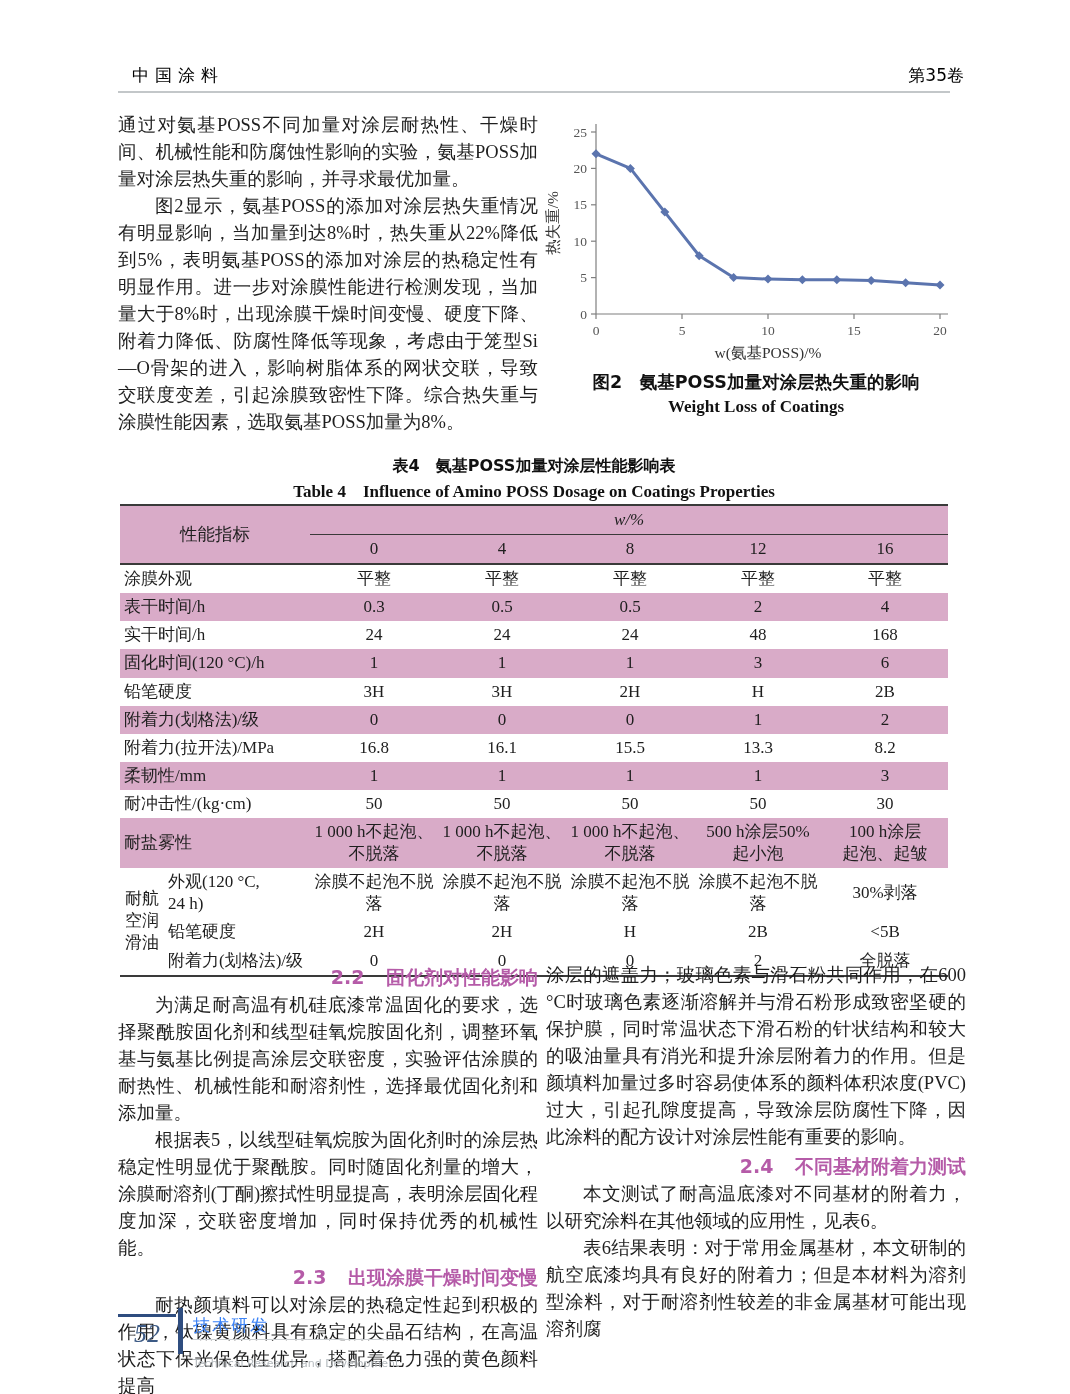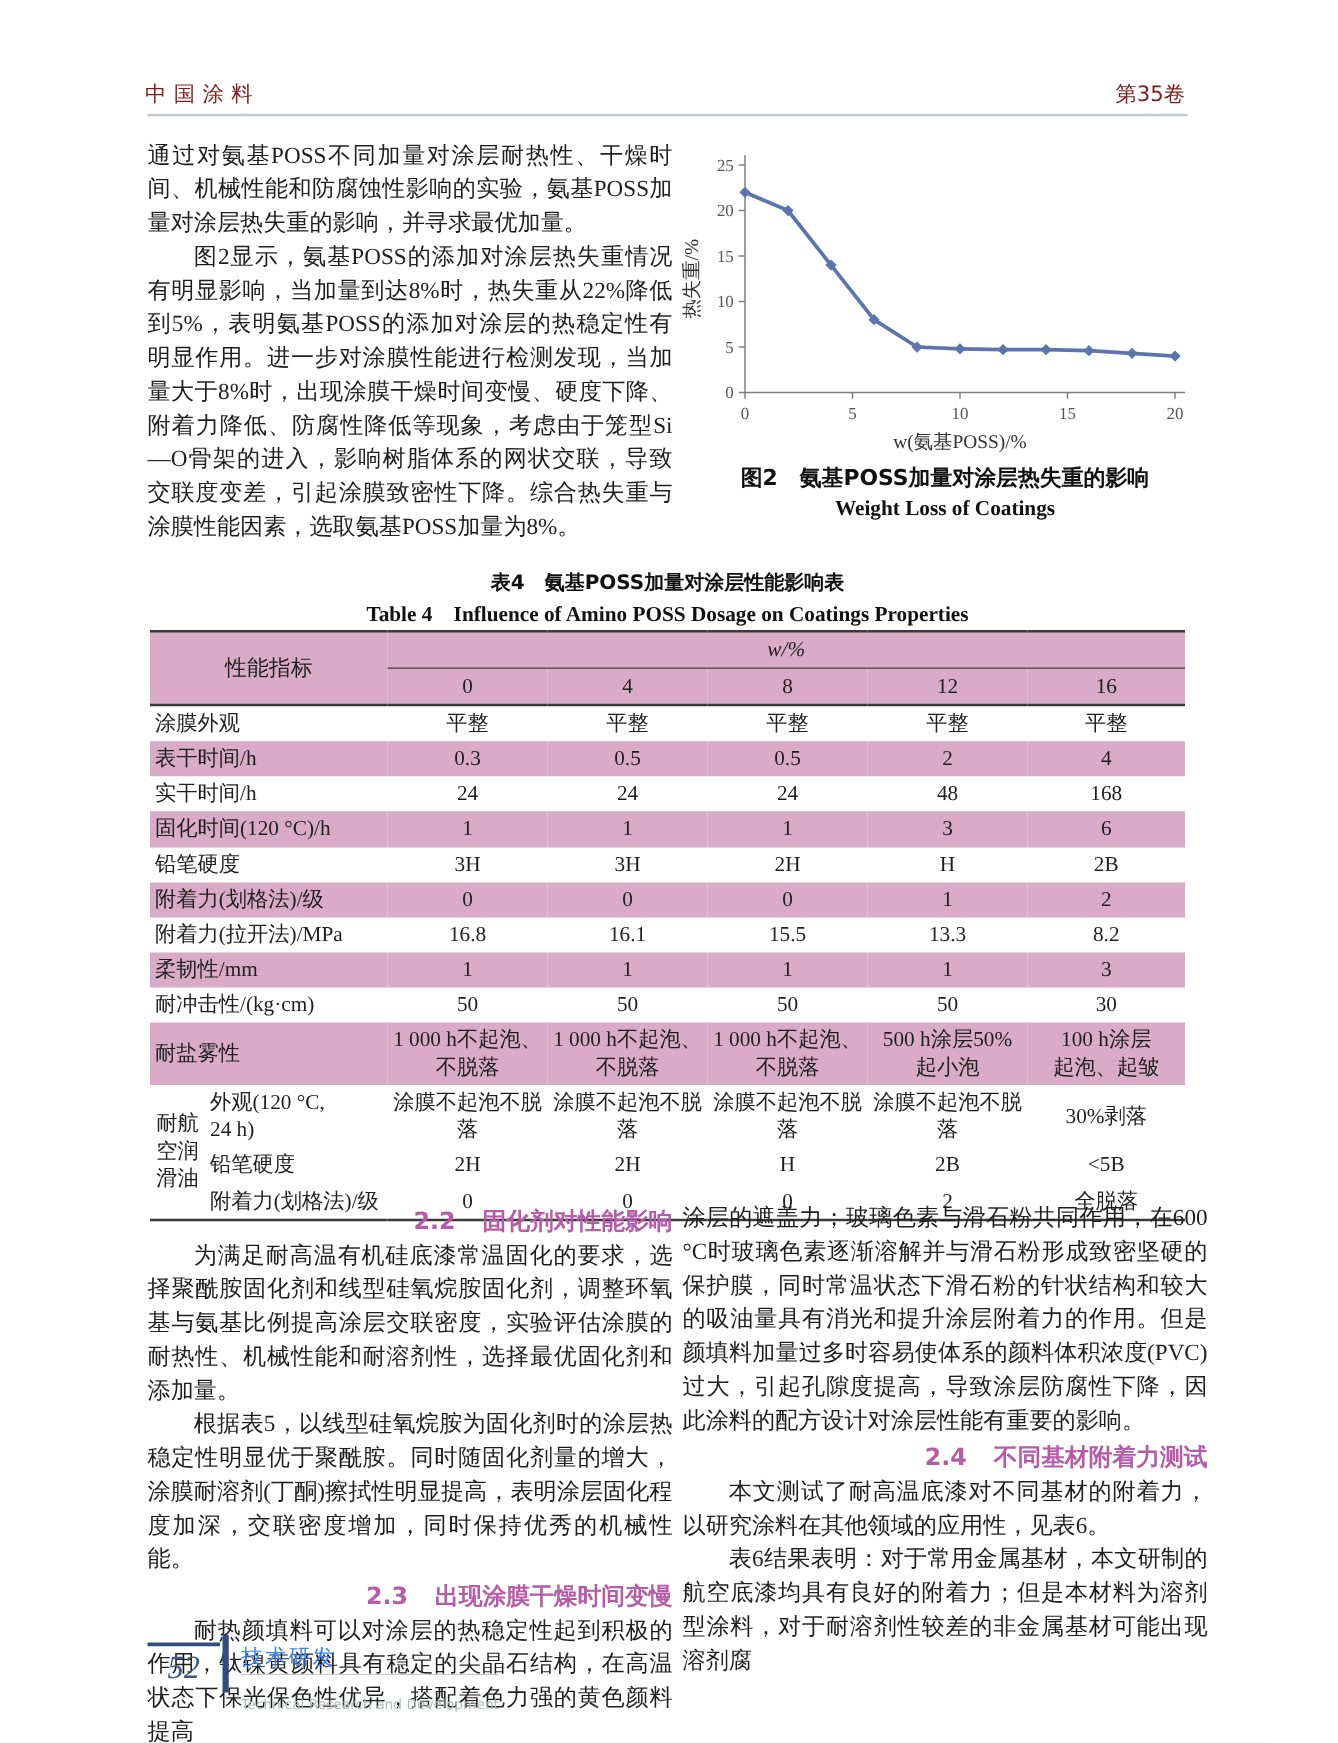--- a/index.html
+++ b/index.html
@@ -1,21 +1,21 @@
 <!DOCTYPE html>
 <html><head>
 <meta charset="utf-8">
 <style>
   html,body{margin:0;padding:0;background:#e9e9e9;}
   .page{position:relative;width:1070px;height:1394px;background:#ffffff;margin:0 auto;
         font-family:"Liberation Serif","DejaVu Serif",serif;color:#1e1e1e;overflow:hidden;}
 
   
-  .hdr{position:absolute;top:64px;left:116px;width:832px;display:flex;justify-content:space-between;
-       color:#7f1d1d;font-size:17px;font-family:"DejaVu Sans","Liberation Sans",sans-serif;}
+  .hdr{position:absolute;top:64px;left:132px;width:832px;display:flex;justify-content:space-between;
+       color:#000000;font-size:17px;font-family:"DejaVu Sans","Liberation Sans",sans-serif;}
   .hdr .journal{letter-spacing:6px;}
   .hdr-line{position:absolute;top:91px;left:118px;width:832px;border-top:2px solid #c3c7c9;}
 
   
   .coltext{font-size:18.5px;line-height:27px;text-align:justify;}
   .coltext p{margin:0;}
   .indent{text-indent:2em;}
   .intro{position:absolute;top:112px;left:118px;width:420px;}
 
   .sec-head{font-family:"DejaVu Sans","Liberation Sans",sans-serif;color:#b55ba8;

